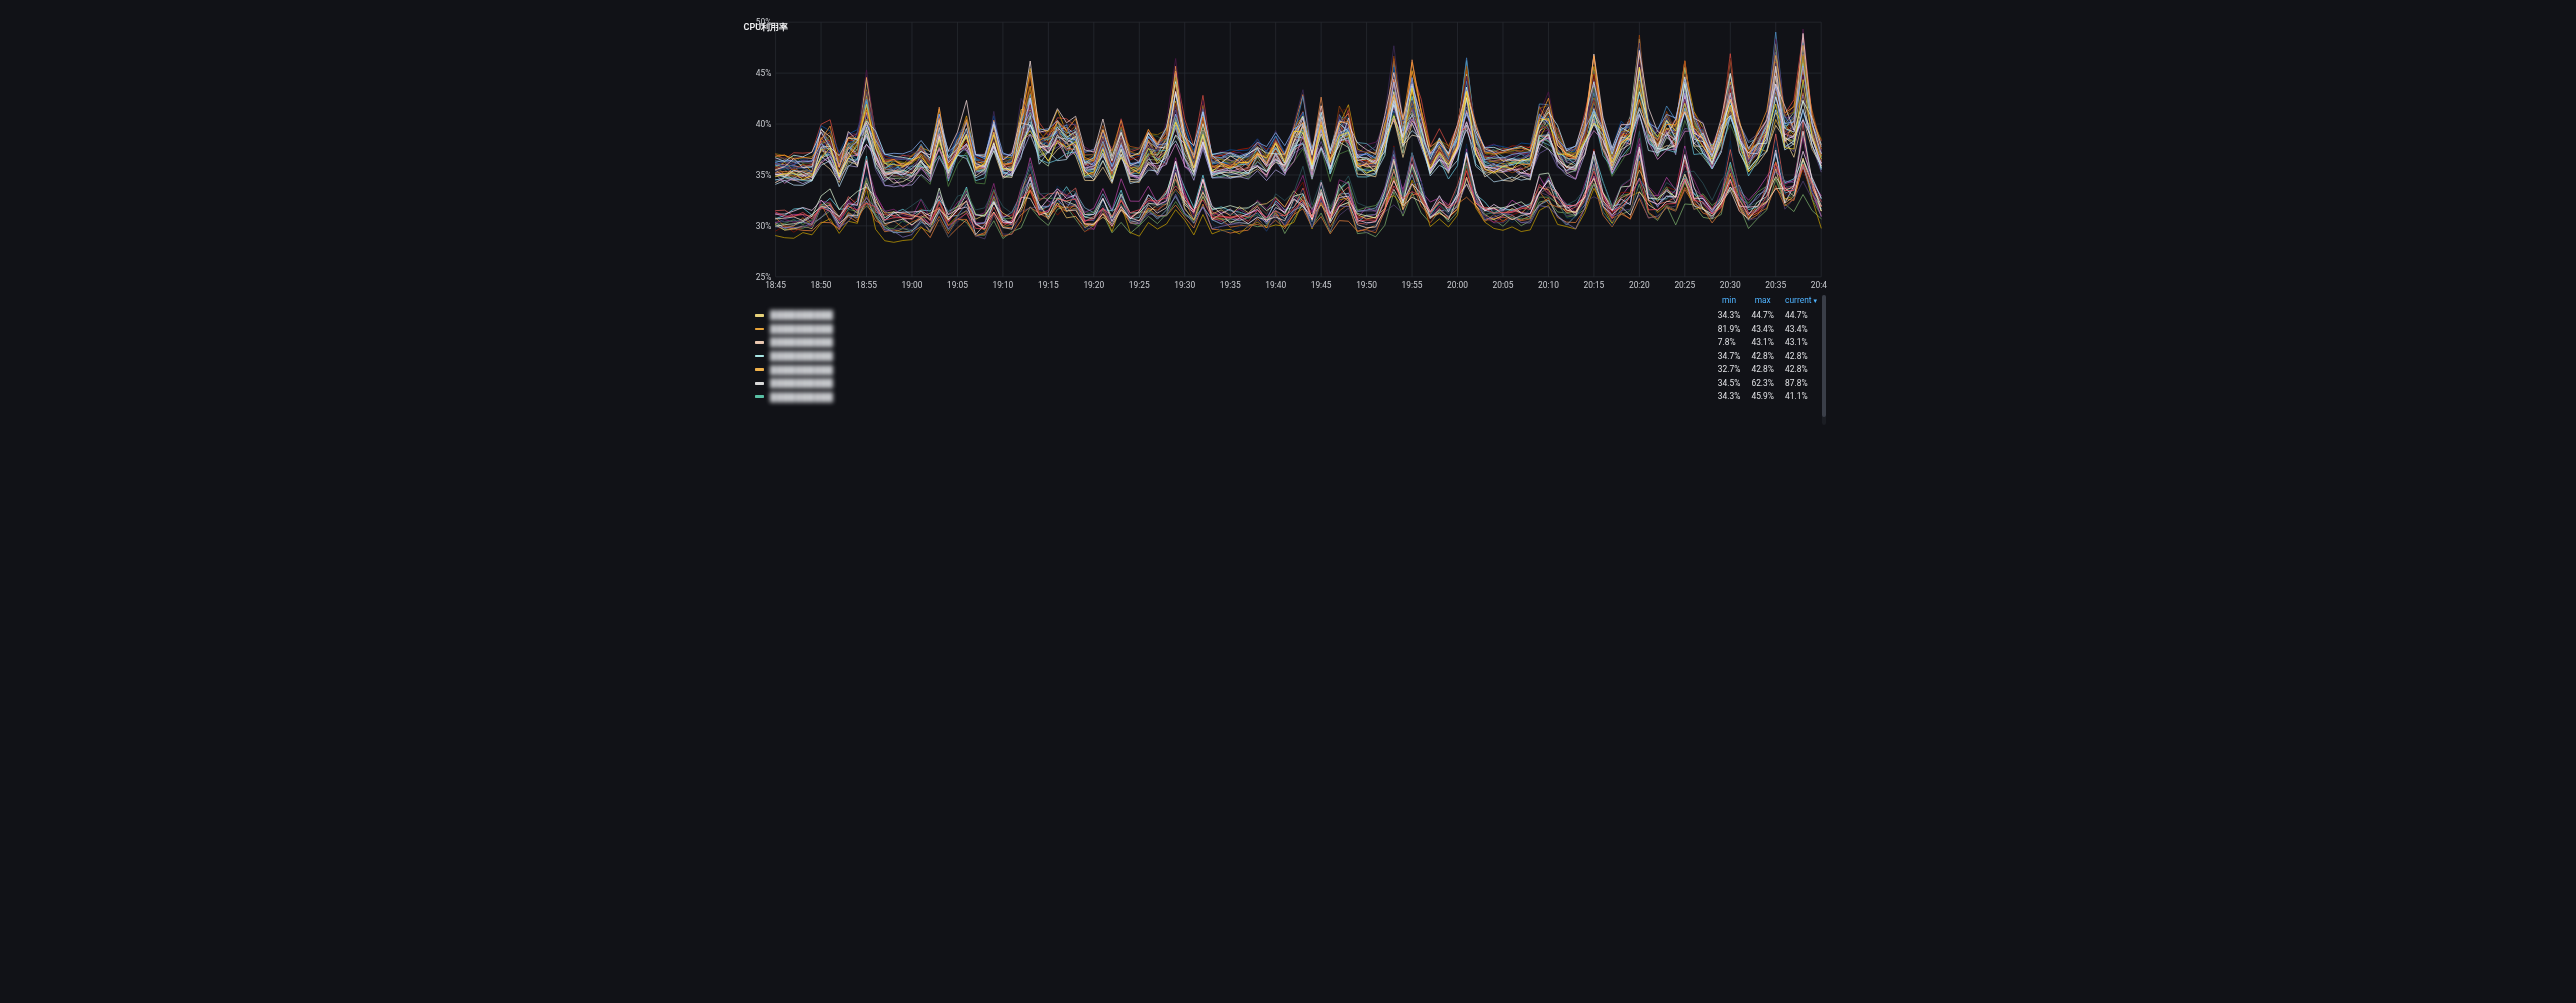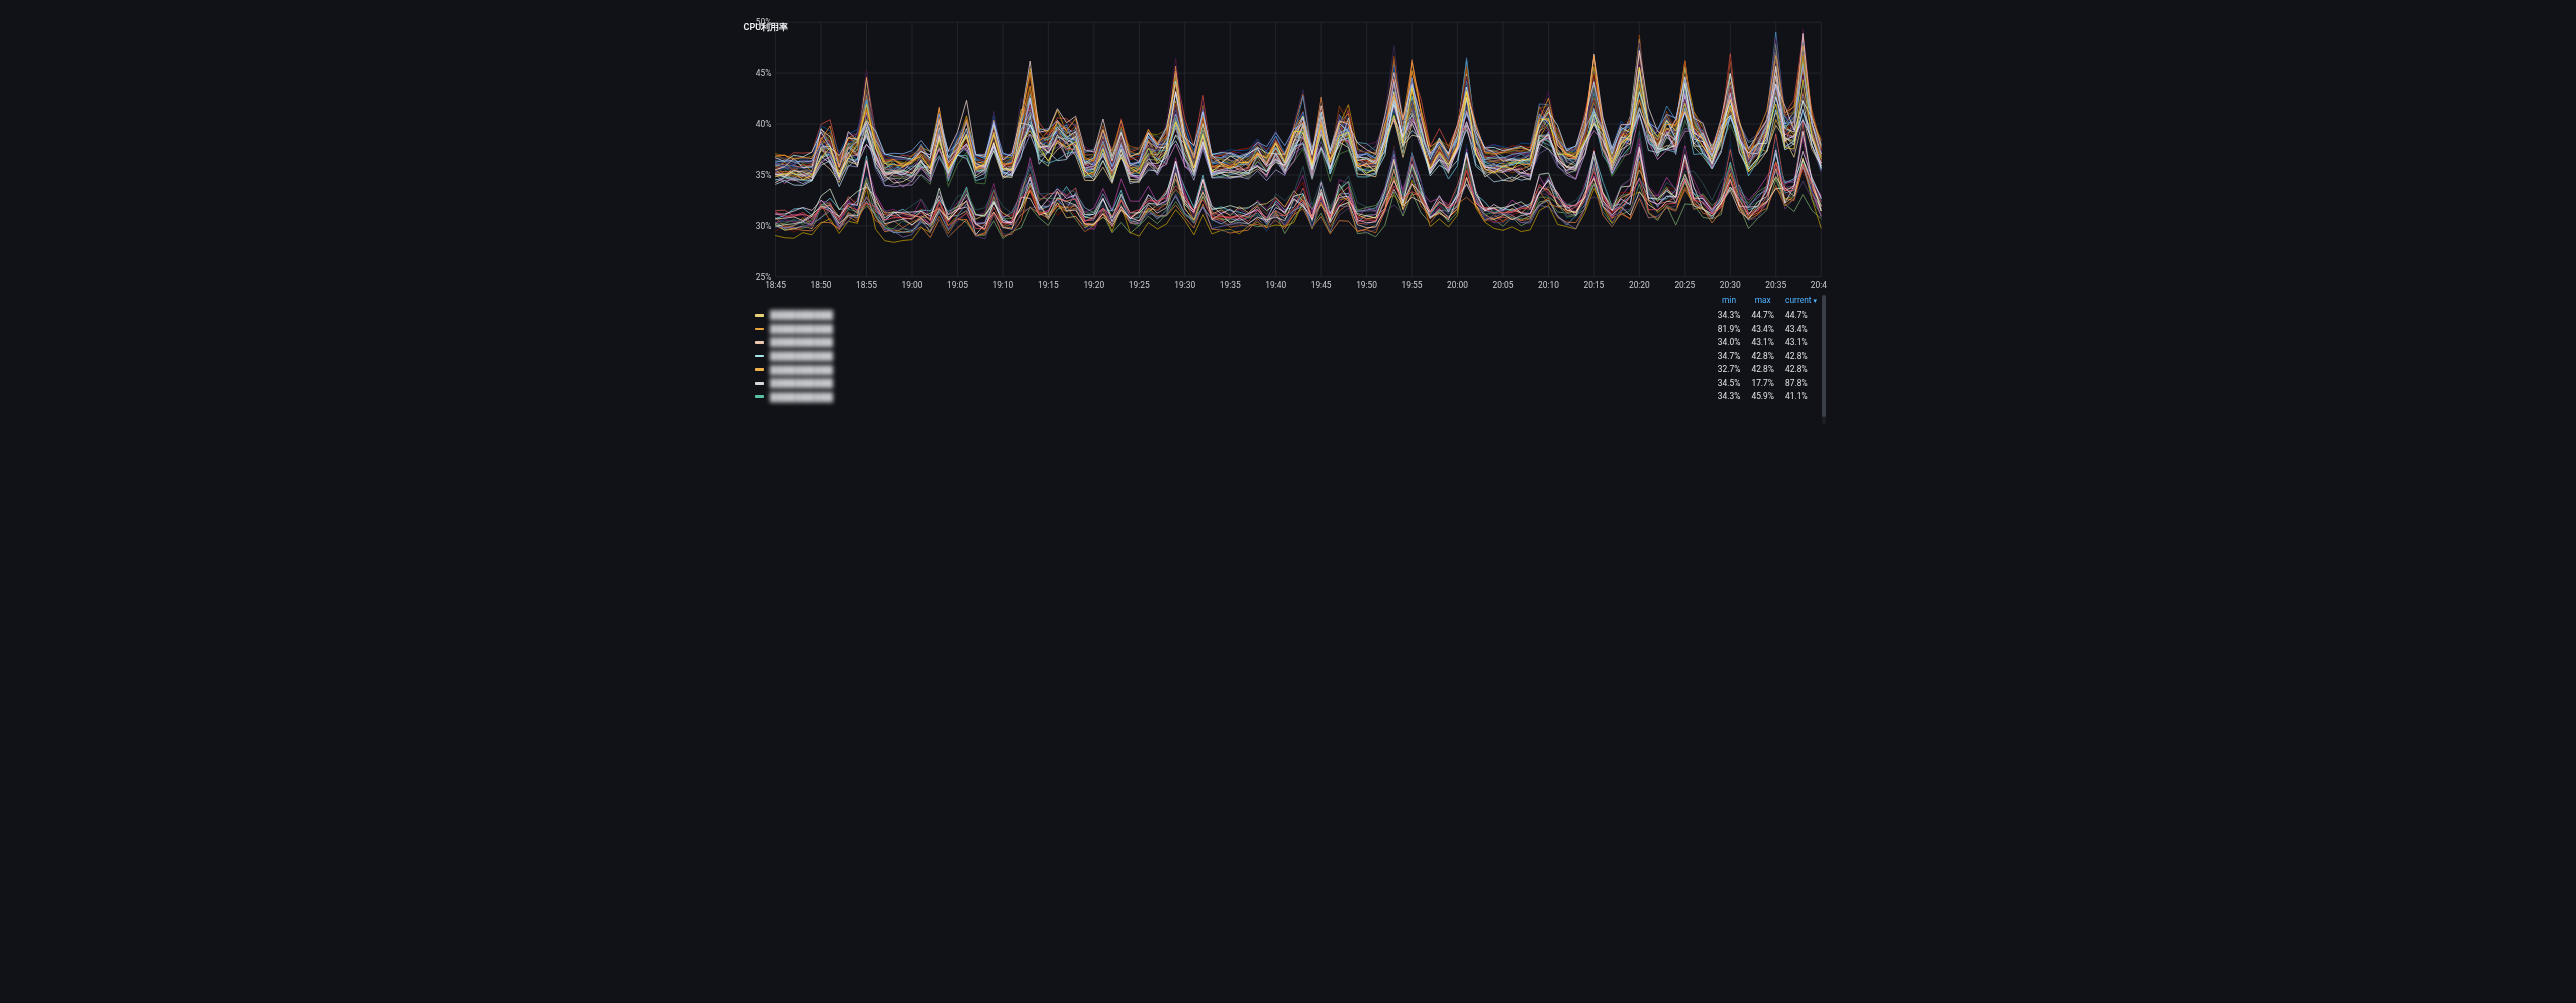--- a/index.html
+++ b/index.html
@@ -296,40 +296,40 @@
             <td class="val">44.7%</td>
           </tr>
           <tr class="legend-row">
             <td class="name"><span class="swatch" style="background: rgb(232, 164, 58);"></span><span class="legend-name">██████████</span></td>
             <td class="val">81.9%</td>
             <td class="val">43.4%</td>
             <td class="val">43.4%</td>
           </tr>
           <tr class="legend-row">
             <td class="name"><span class="swatch" style="background: rgb(233, 199, 176);"></span><span class="legend-name">██████████</span></td>
-            <td class="val">34.0%</td>
+            <td class="val">7.8%</td>
             <td class="val">43.1%</td>
             <td class="val">43.1%</td>
           </tr>
           <tr class="legend-row">
             <td class="name"><span class="swatch" style="background: rgb(169, 231, 230);"></span><span class="legend-name">██████████</span></td>
             <td class="val">34.7%</td>
             <td class="val">42.8%</td>
             <td class="val">42.8%</td>
           </tr>
           <tr class="legend-row">
             <td class="name"><span class="swatch" style="background: rgb(240, 178, 76);"></span><span class="legend-name">██████████</span></td>
             <td class="val">32.7%</td>
             <td class="val">42.8%</td>
             <td class="val">42.8%</td>
           </tr>
           <tr class="legend-row">
             <td class="name"><span class="swatch" style="background: rgb(217, 217, 217);"></span><span class="legend-name">██████████</span></td>
             <td class="val">34.5%</td>
-            <td class="val">17.7%</td>
+            <td class="val">62.3%</td>
             <td class="val">87.8%</td>
           </tr>
           <tr class="legend-row">
             <td class="name"><span class="swatch" style="background: rgb(89, 192, 164);"></span><span class="legend-name">██████████</span></td>
             <td class="val">34.3%</td>
             <td class="val">45.9%</td>
             <td class="val">41.1%</td>
           </tr>
         </tbody>
     </table>

